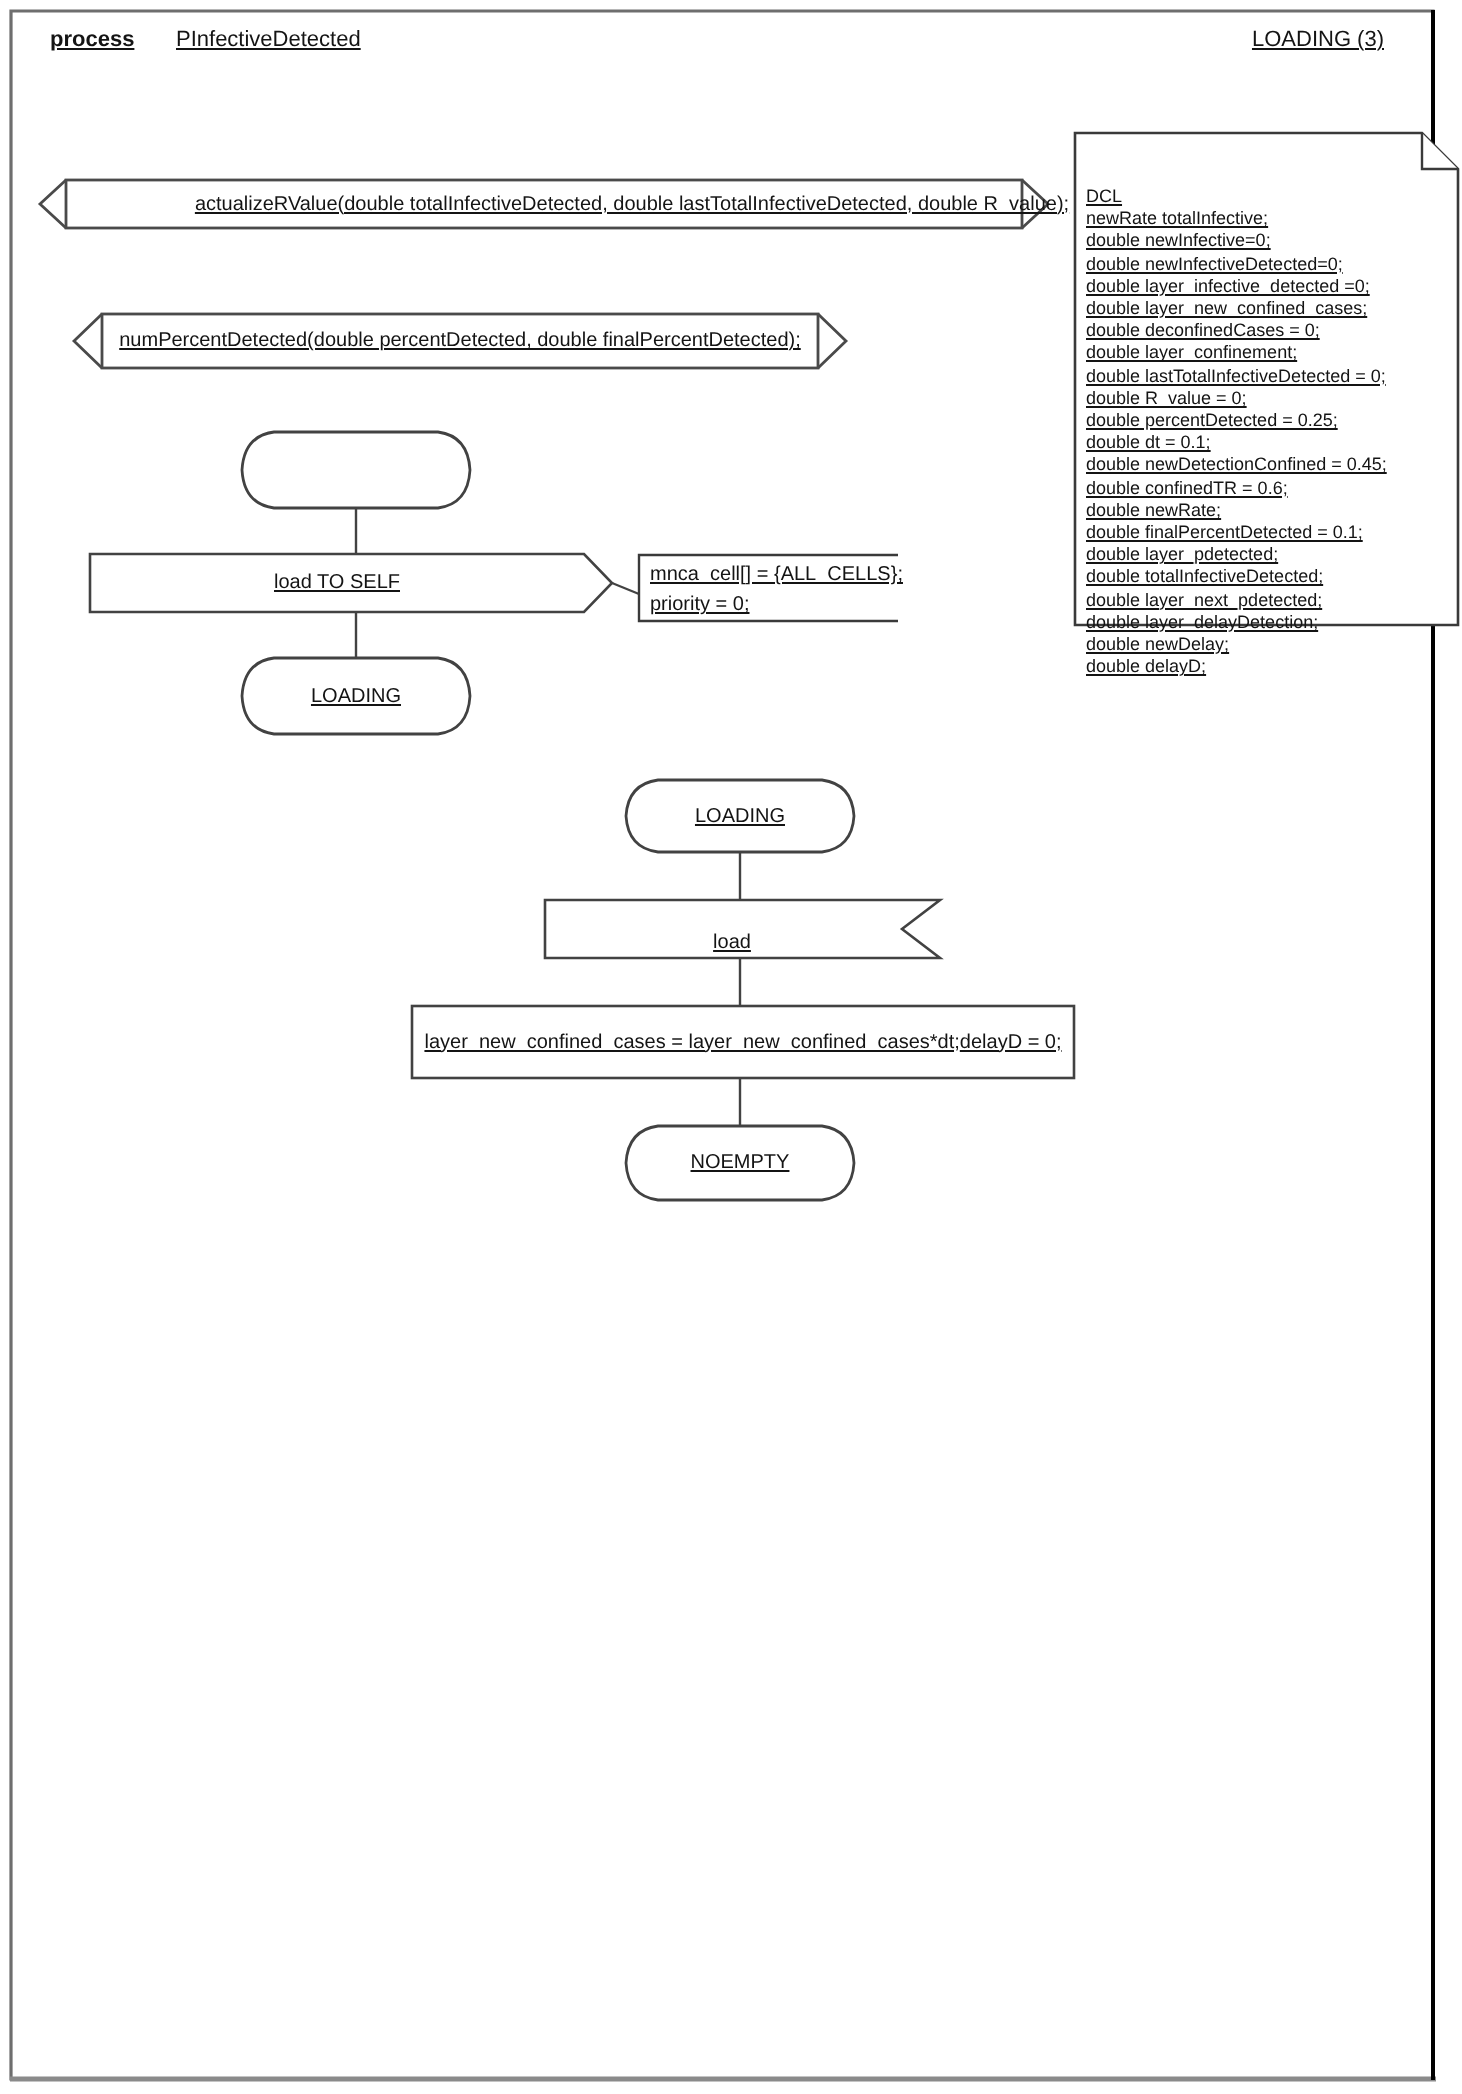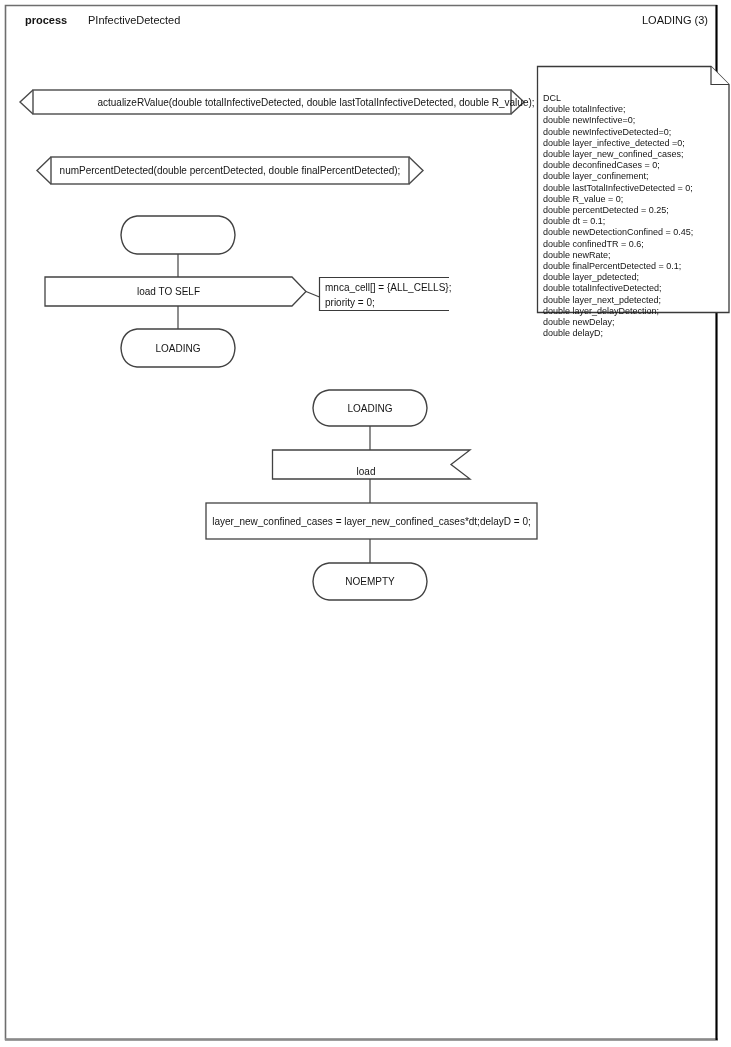--- a/index.html
+++ b/index.html
@@ -1,20 +1,20 @@
 <!DOCTYPE html>
 <html><head>
 <meta charset="utf-8">
 <style>
   html,body{margin:0;padding:0;background:#fff;}
   body{width:731px;height:1047px;position:relative;overflow:hidden;
        font-family:"Liberation Sans", sans-serif;color:#111;}
   svg{position:absolute;left:0;top:0;}
   .t{position:absolute;color:#141414;font-family:"Liberation Sans", sans-serif;
-     font-size:10px;white-space:nowrap;}
+     font-size:10px;white-space:nowrap;text-decoration:underline;}
   .c{display:flex;align-items:center;justify-content:center;text-align:center;}
   .hdr{font-size:11px;top:14px;}
   .b{font-weight:bold;}
   .dcl{font-size:9px;line-height:11.2px;white-space:nowrap;}
   .cm{line-height:15px;}
   .task{flex-direction:row;line-height:15px;}
 </style>
 </head>
 <body>
 
@@ -51,42 +51,42 @@
   <rect x="206" y="503" width="331" height="36" fill="#fff" stroke="#424242" stroke-width="1.3"></rect>
   <line x1="370" y1="539" x2="370" y2="563" stroke="#424242" stroke-width="1.2"></line>
   <path d="M329,563 H411 Q426,565 427,581.5 Q426,598 411,600 H329 Q314,598 313,581.5 Q314,565 329,563 Z" fill="#fff" stroke="#424242" stroke-width="1.4"></path>
 
   <path d="M537.5,66.5 H711 L729,84.5 V312.5 H537.5 Z" fill="#fff" stroke="#3a3a3a" stroke-width="1.3"></path>
   <path d="M711,66.5 V84.5 H729" fill="#fff" stroke="#3a3a3a" stroke-width="1.2"></path>
 </svg>
 
 <div class="t hdr b" style="left:25px;">process</div>
 <div class="t hdr" style="left:88px;">PInfectiveDetected</div>
-<div class="t hdr" style="right:23px;">LOADING (3)</div>
+<div class="t hdr" style="right:39px;">LOADING (3)</div>
 
 <div class="t c" style="left:33px;top:90px;width:478px;height:24px;margin-left:44px;">actualizeRValue(double totalInfectiveDetected, double lastTotalInfectiveDetected, double R_value);</div>
 <div class="t c" style="left:51px;top:157px;width:358px;height:27px;">numPercentDetected(double percentDetected, double finalPercentDetected);</div>
 
 <div class="t c" style="left:45px;top:277px;width:247px;height:29px;">load TO SELF</div>
 <div class="t cm" style="left:325px;top:280px;">mnca_cell[] = {ALL_CELLS};</div>
 <div class="t cm" style="left:325px;top:295px;">priority = 0;</div>
 <div class="t c" style="left:121px;top:329px;width:114px;height:38px;">LOADING</div>
 
 <div class="t c" style="left:313px;top:390px;width:114px;height:36px;">LOADING</div>
 <div class="t c" style="left:272px;top:450px;width:188px;height:43px;">load</div>
 <div class="t c task" style="left:206px;top:503px;width:331px;height:36px;">
   <div>layer_new_confined_cases = layer_new_confined_cases*dt;</div>
   <div>delayD = 0;</div>
 </div>
 <div class="t c" style="left:313px;top:563px;width:114px;height:37px;">NOEMPTY</div>
 
 <div class="t dcl" style="left:543px;top:69px;width:182px;margin-top:24px;">
 
 <div>DCL</div>
-    <div>double totalInfective;</div>
+    <div>newRate totalInfective;</div>
     <div>double newInfective=0;</div>
     <div>double newInfectiveDetected=0;</div>
     <div>double layer_infective_detected =0;</div>
     <div>double layer_new_confined_cases;</div>
     <div>double deconfinedCases = 0;</div>
     <div>double layer_confinement;</div>
     <div>double lastTotalInfectiveDetected = 0;</div>
     <div>double R_value = 0;</div>
     <div>double percentDetected = 0.25;</div>
     <div>double dt = 0.1;</div>

